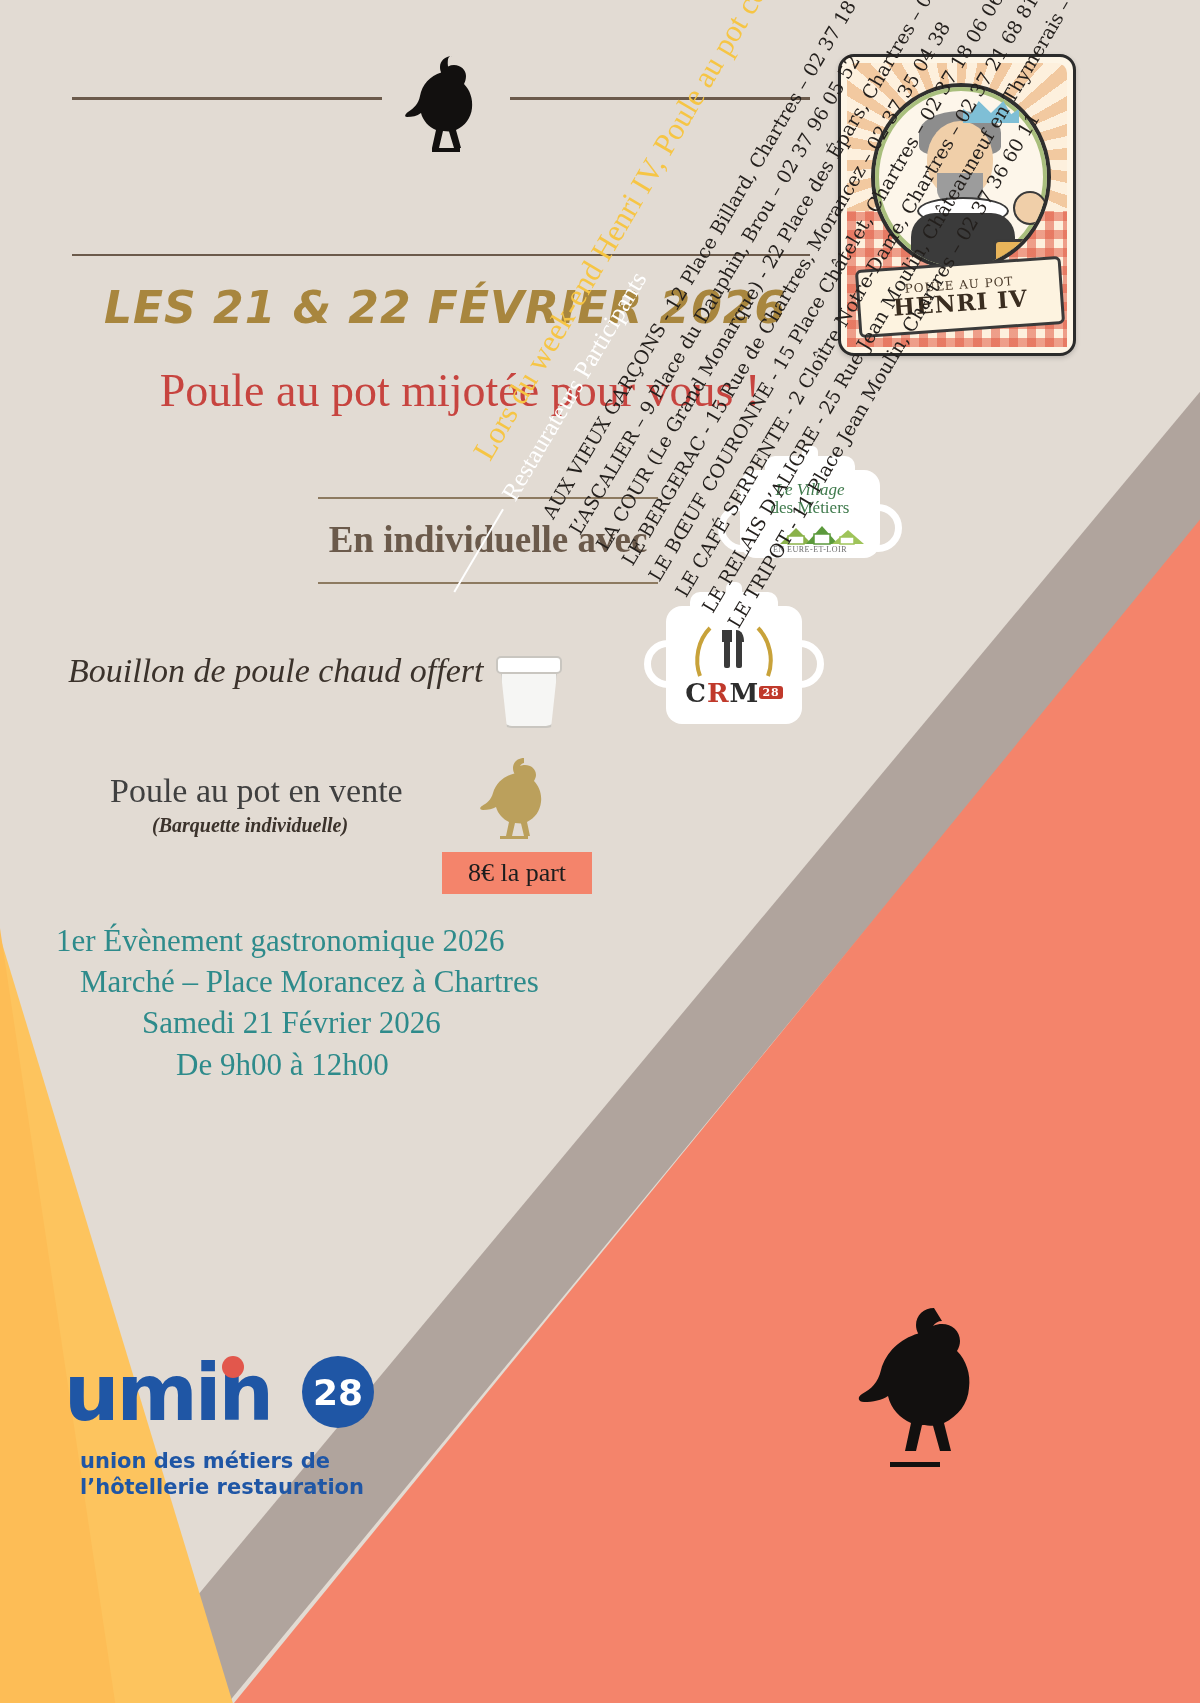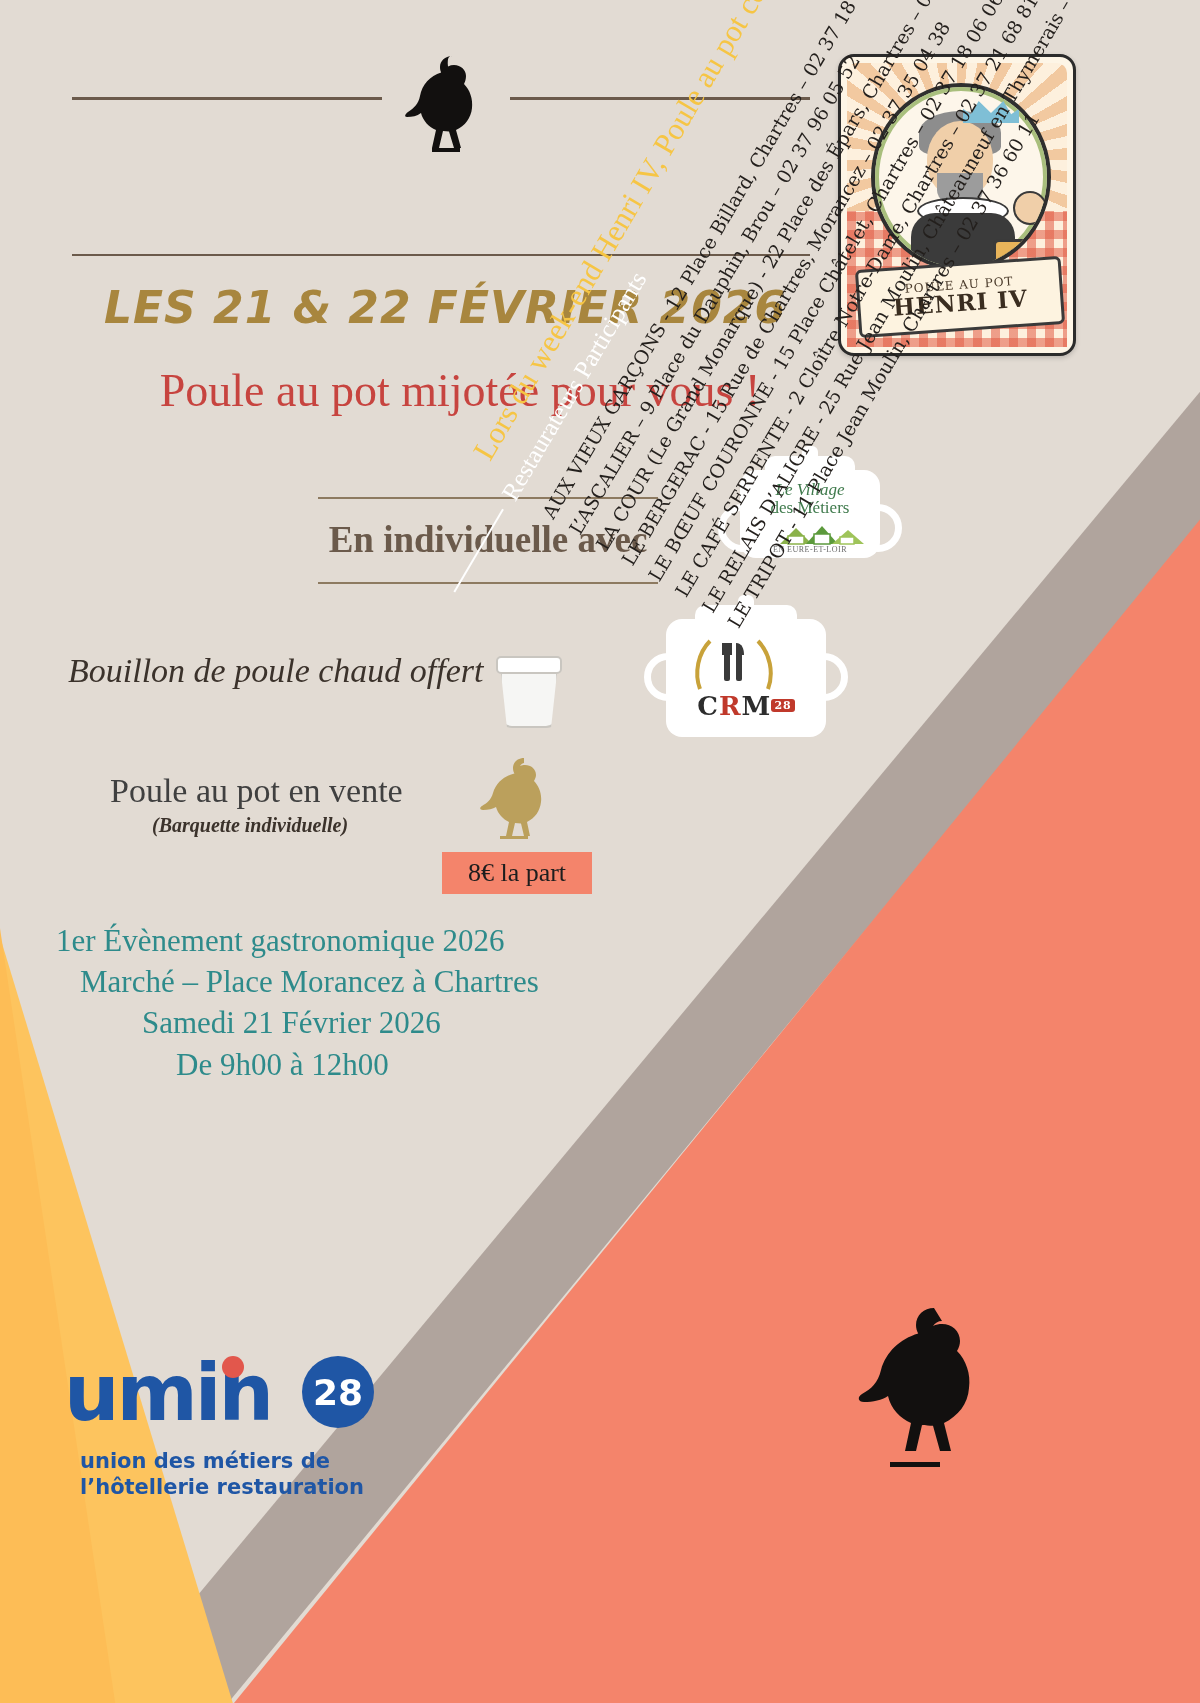--- a/index.html
+++ b/index.html
@@ -299,21 +299,21 @@
   }
   .lv-sub {
     position: absolute; left: 0; right: 0; bottom: 4px;
     text-align: center;
     font-size: 8px;
     color: #6b6b6b;
     letter-spacing: .5px;
   }
 
   .logo-crm {
-    left: 666px; top: 619px; width: 136px; height: 118px; padding-left: 24px;
+    left: 666px; top: 606px; width: 136px; height: 118px;
   }
   .crm-wheat {
     position: absolute; left: 26px; top: 12px; width: 84px; height: 64px;
   }
   .crm-text {
     position: absolute; left: 0; right: 0; bottom: 16px;
     text-align: center;
     font-family: "DejaVu Serif", serif;
     font-weight: bold;
     font-size: 26px;

